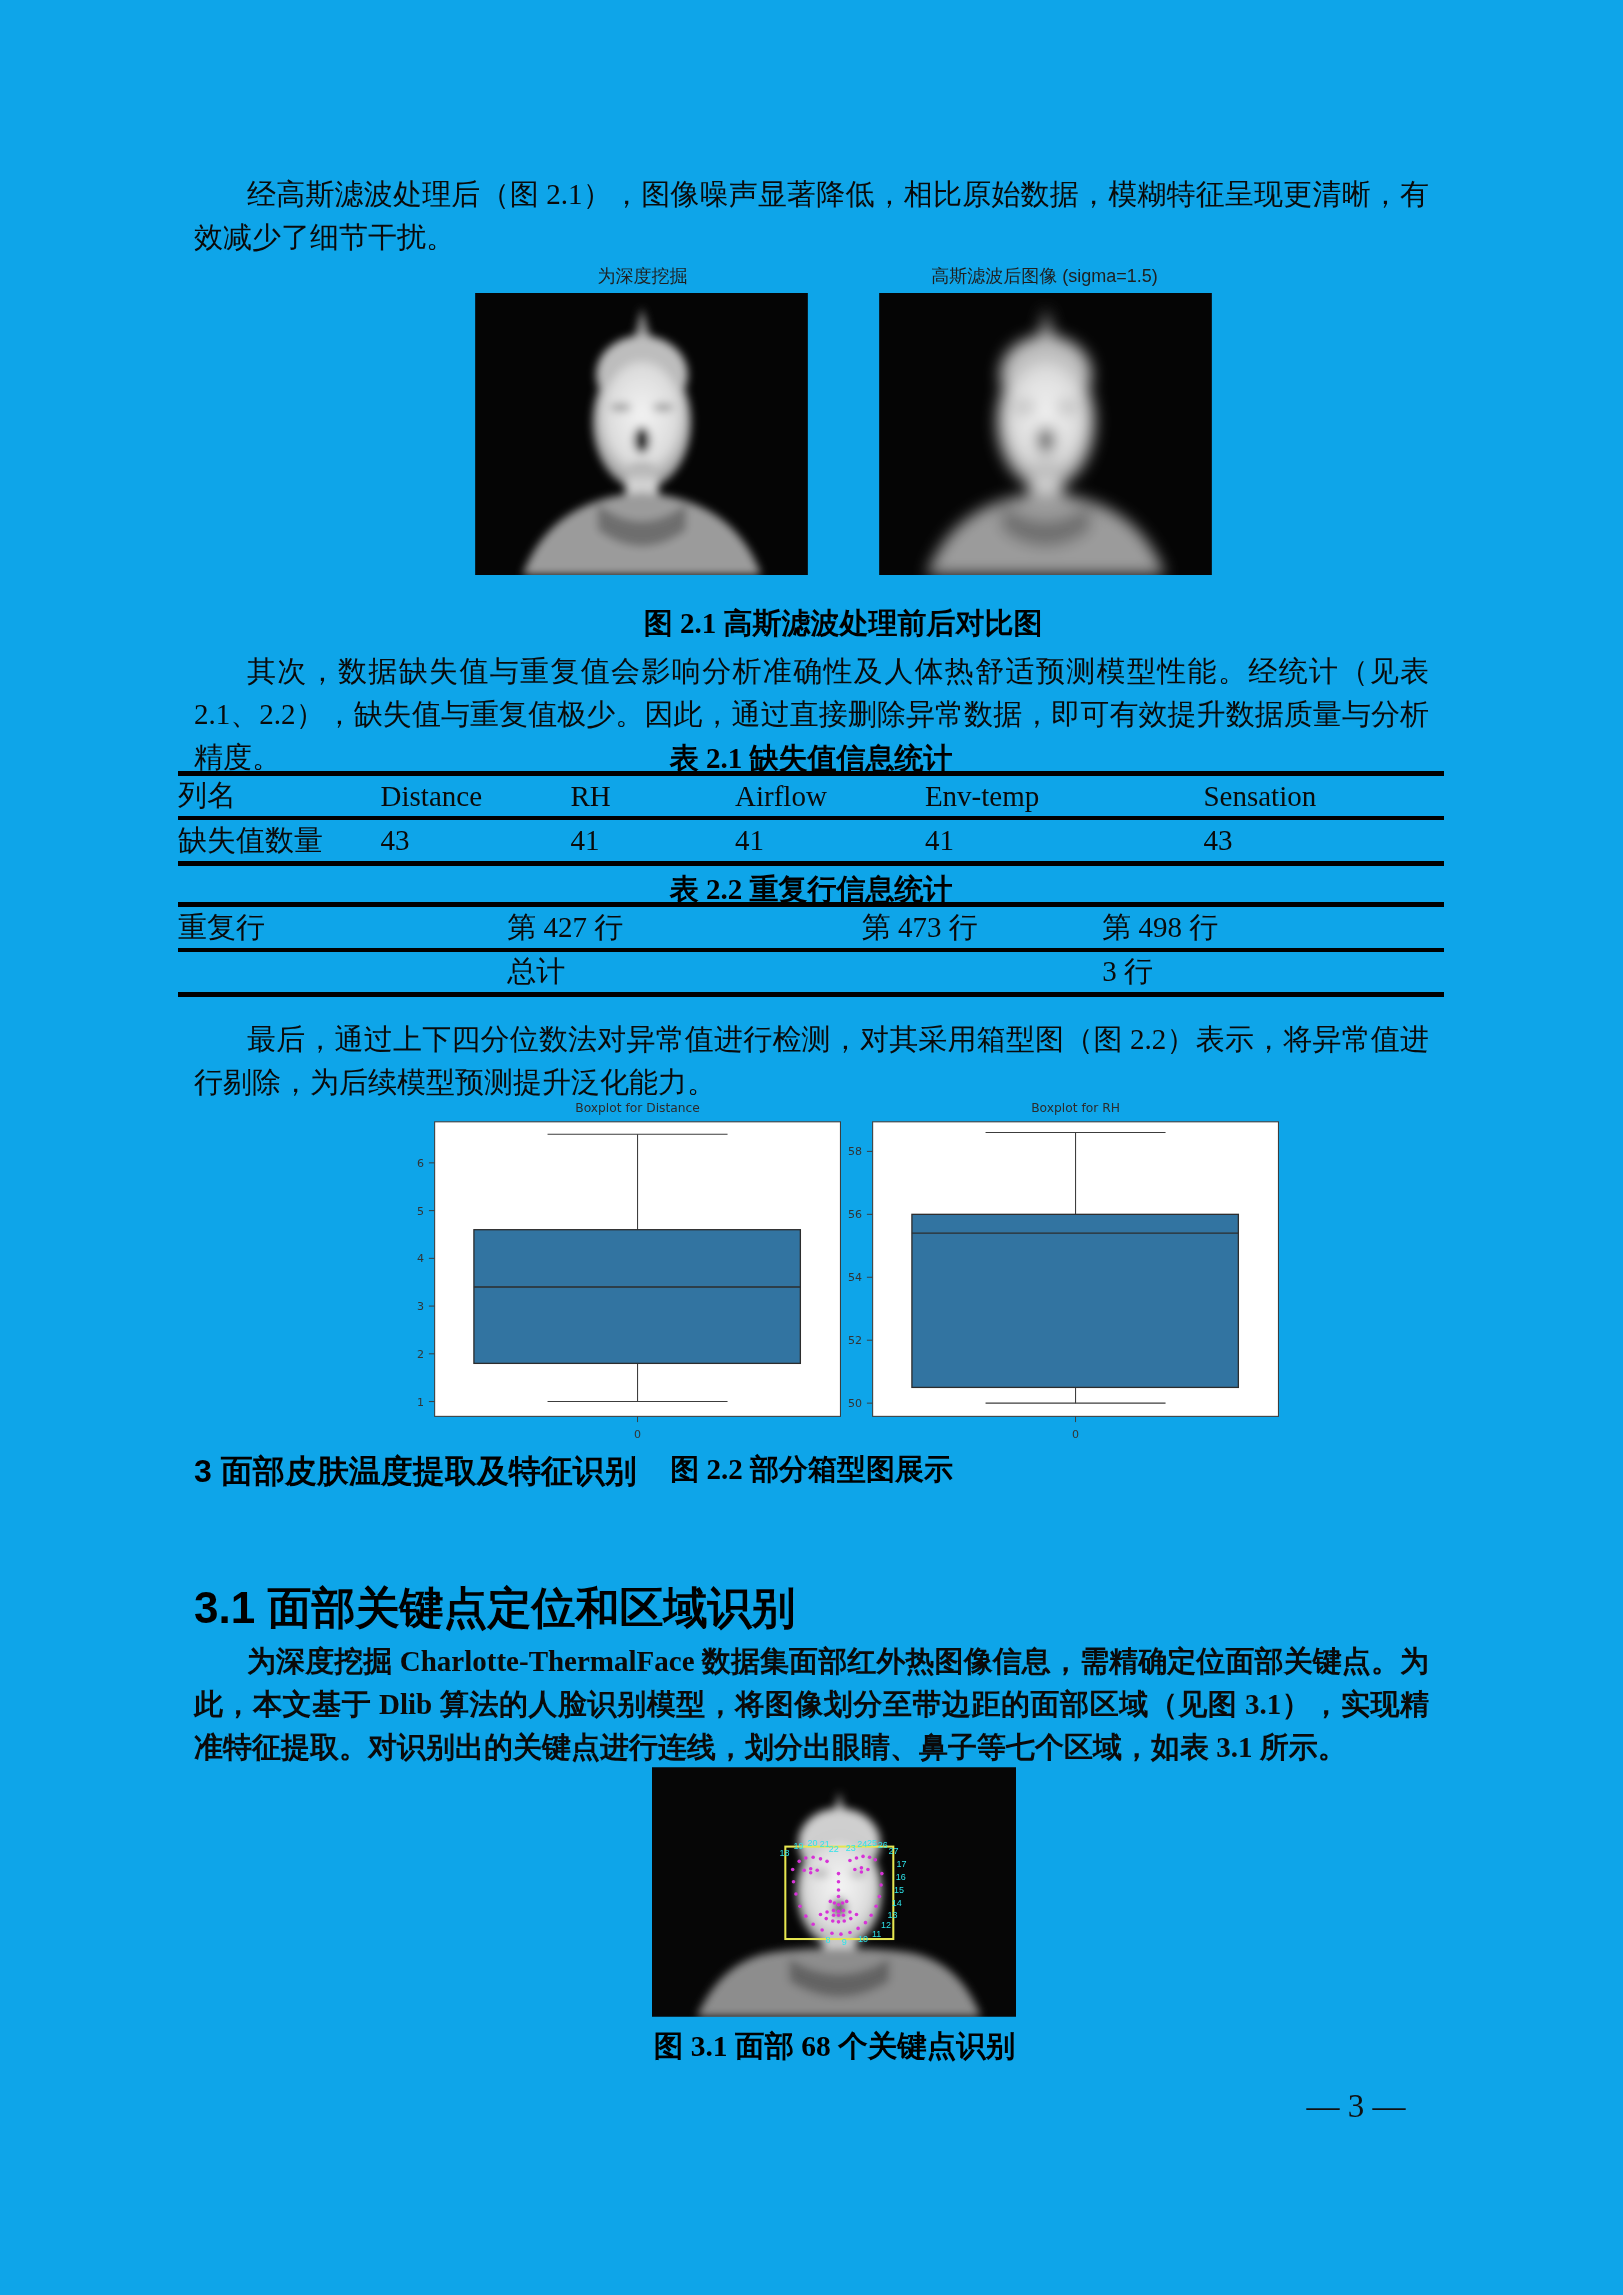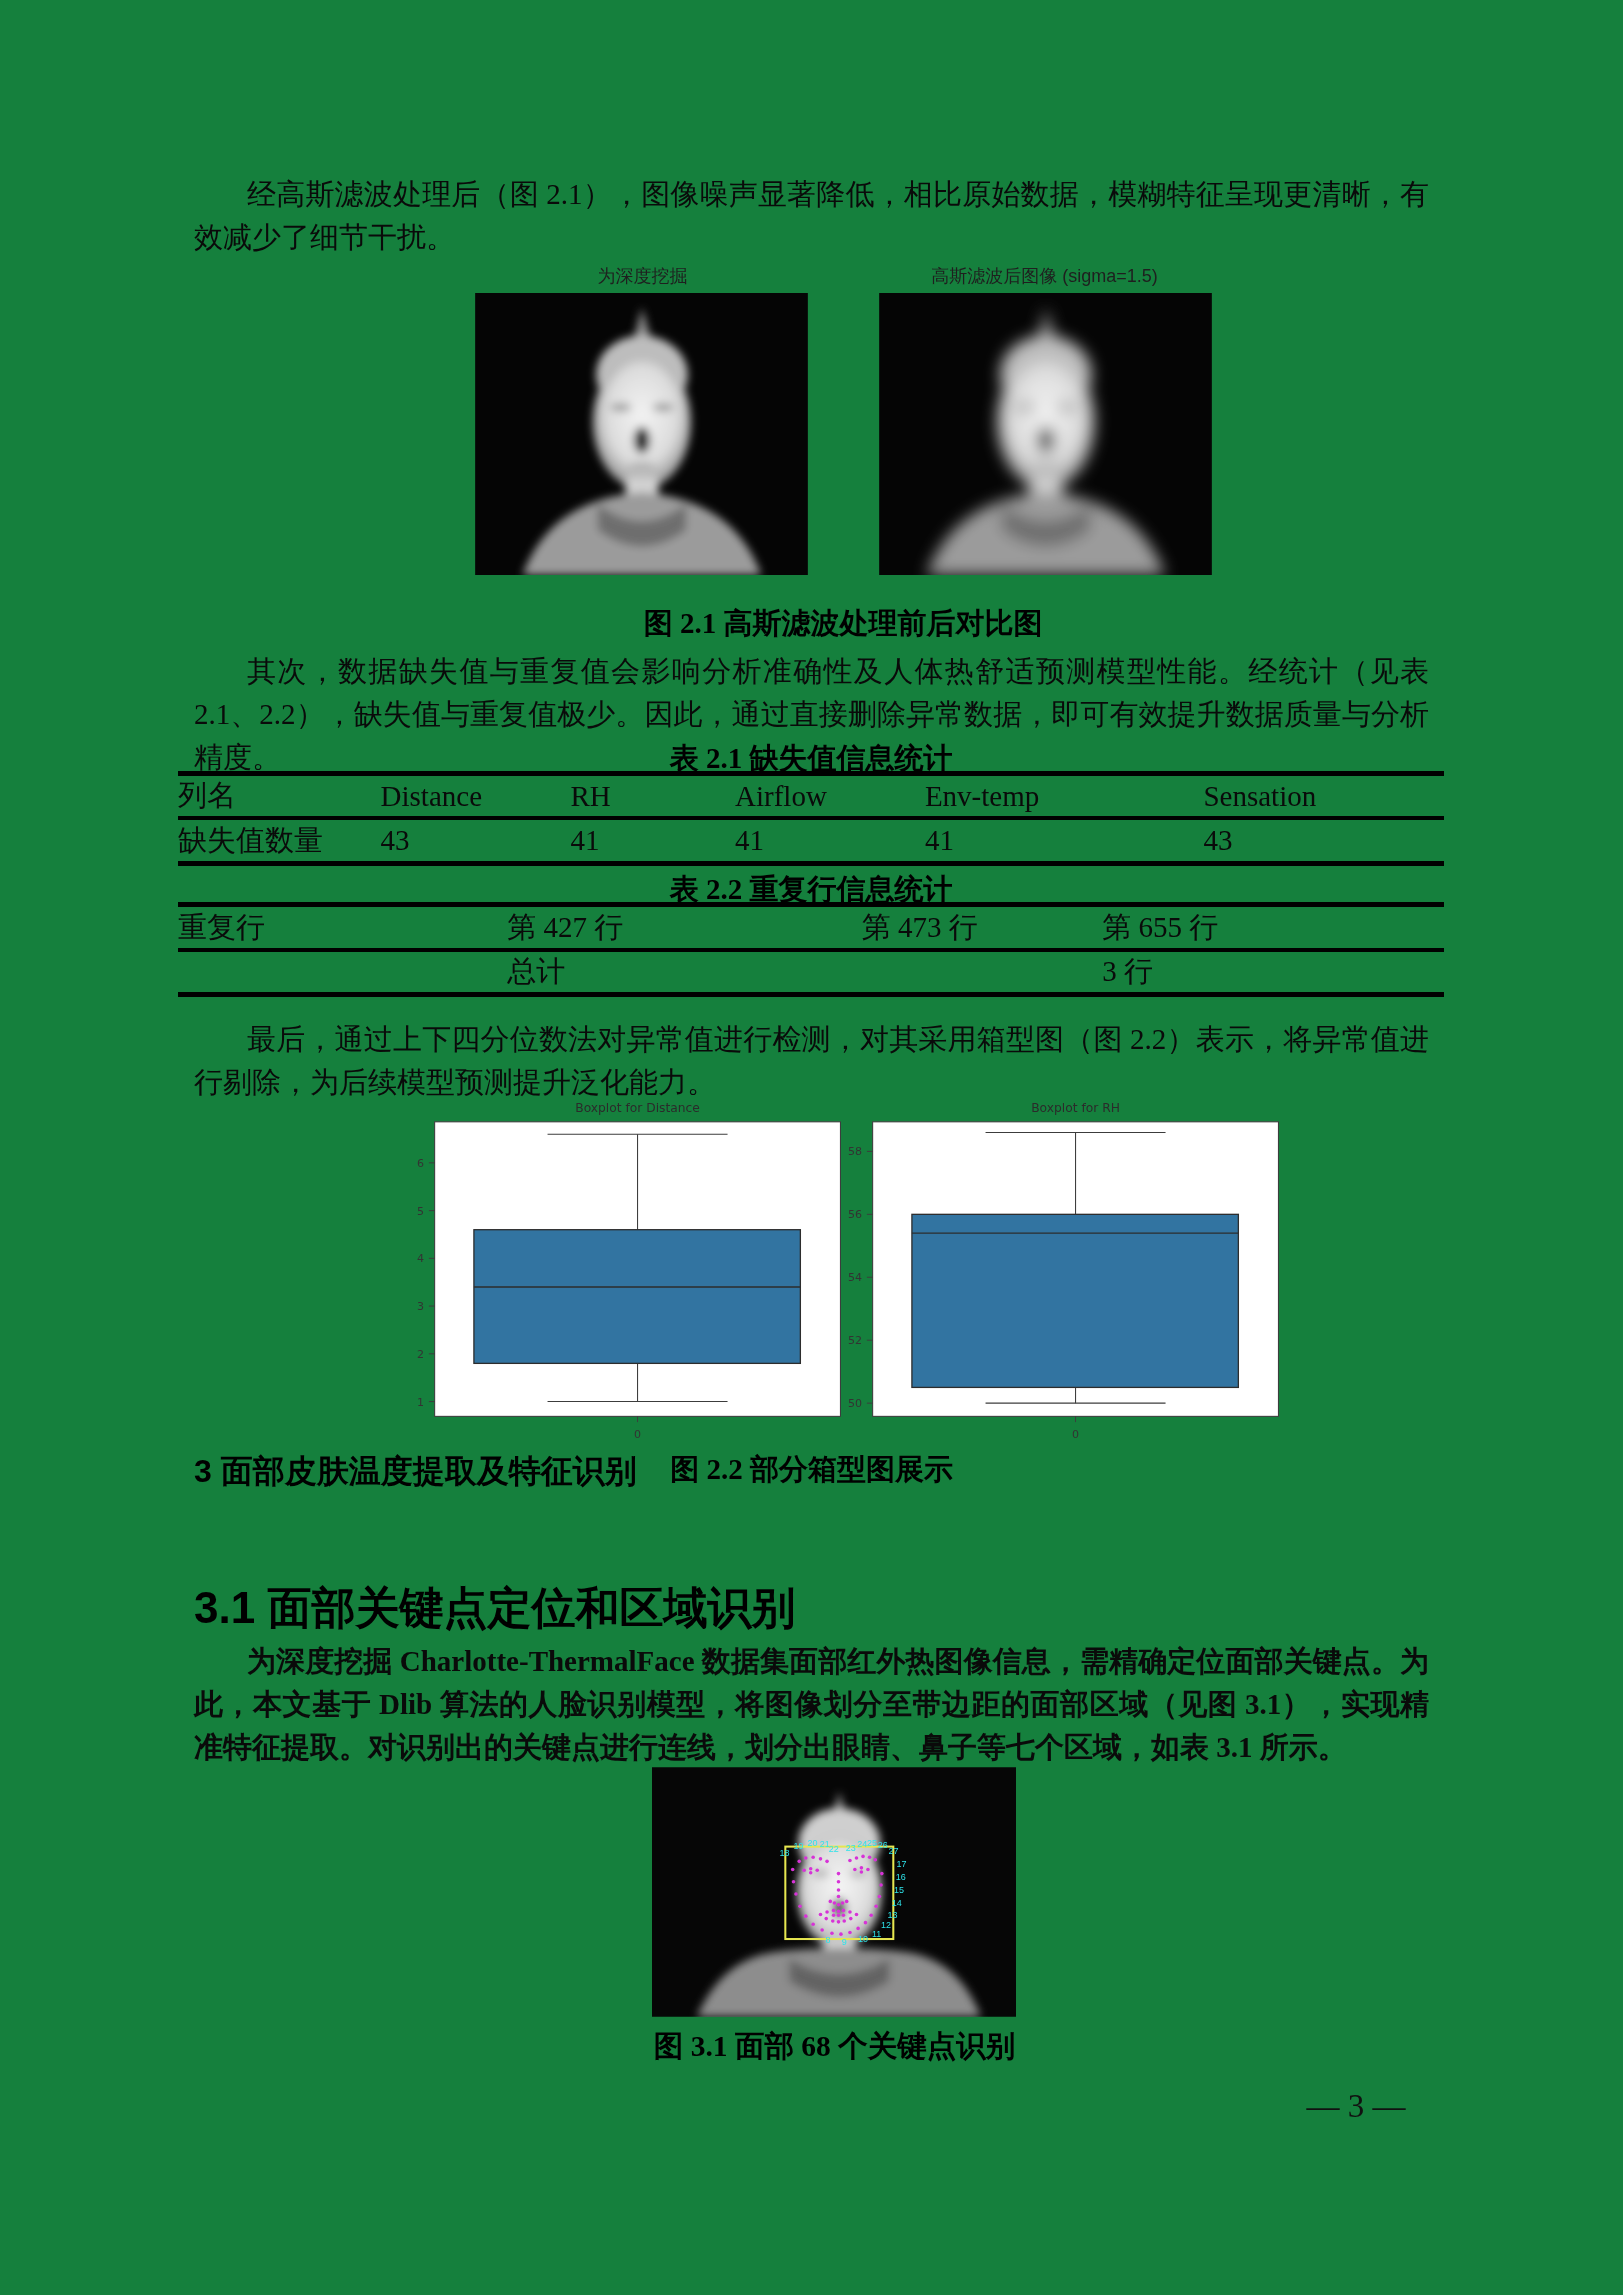--- a/index.html
+++ b/index.html
@@ -1,16 +1,16 @@
 <!DOCTYPE html>
 <html style="font-size:13px"><head>
 <meta charset="utf-8">
 <style>
   html,body{margin:0;padding:0;background:#e8e8e8;}
-  #page{position:relative;width:1623px;height:2295px;background:#15803d;margin:0 auto;overflow:hidden;
+  #page{position:relative;width:1623px;height:2295px;background:#0ea5e9;margin:0 auto;overflow:hidden;
         font-family:"Liberation Serif","DejaVu Serif",serif;color:#0a0a0a;}
   .para{position:absolute;left:194px;width:1235px;font-size:29px;line-height:43px;
         text-align:justify;text-indent:53px;color:#0a0a0a;}
   .cap{position:absolute;font-family:Liberation Serif, serif;
        font-weight:bold;font-size:29px;text-align:center;color:#000;}
   .subcap{position:absolute;font-family:"Liberation Sans","DejaVu Sans",sans-serif;
           font-size:18px;text-align:center;color:#1f1f1f;}
   .h-sec{position:absolute;left:194px;font-family:"Liberation Sans","DejaVu Sans",sans-serif;
          font-weight:bold;color:#000;}
   table.doc{position:absolute;left:178px;width:1266px;border-collapse:collapse;table-layout:fixed;
@@ -121,21 +121,21 @@
         <col style="width:26%">
         <col style="width:28%">
         <col style="width:19%">
         <col style="width:27%">
       </colgroup>
     <tbody>
         <tr class="r1">
       <td>重复行</td>
       <td>第 427 行</td>
       <td>第 473 行</td>
-      <td>第 655 行</td>
+      <td>第 498 行</td>
     </tr>
     <tr class="r2">
       <td></td>
       <td>总计</td>
       <td></td>
       <td>3 行</td>
     </tr>
   </tbody>
     </table>
 

